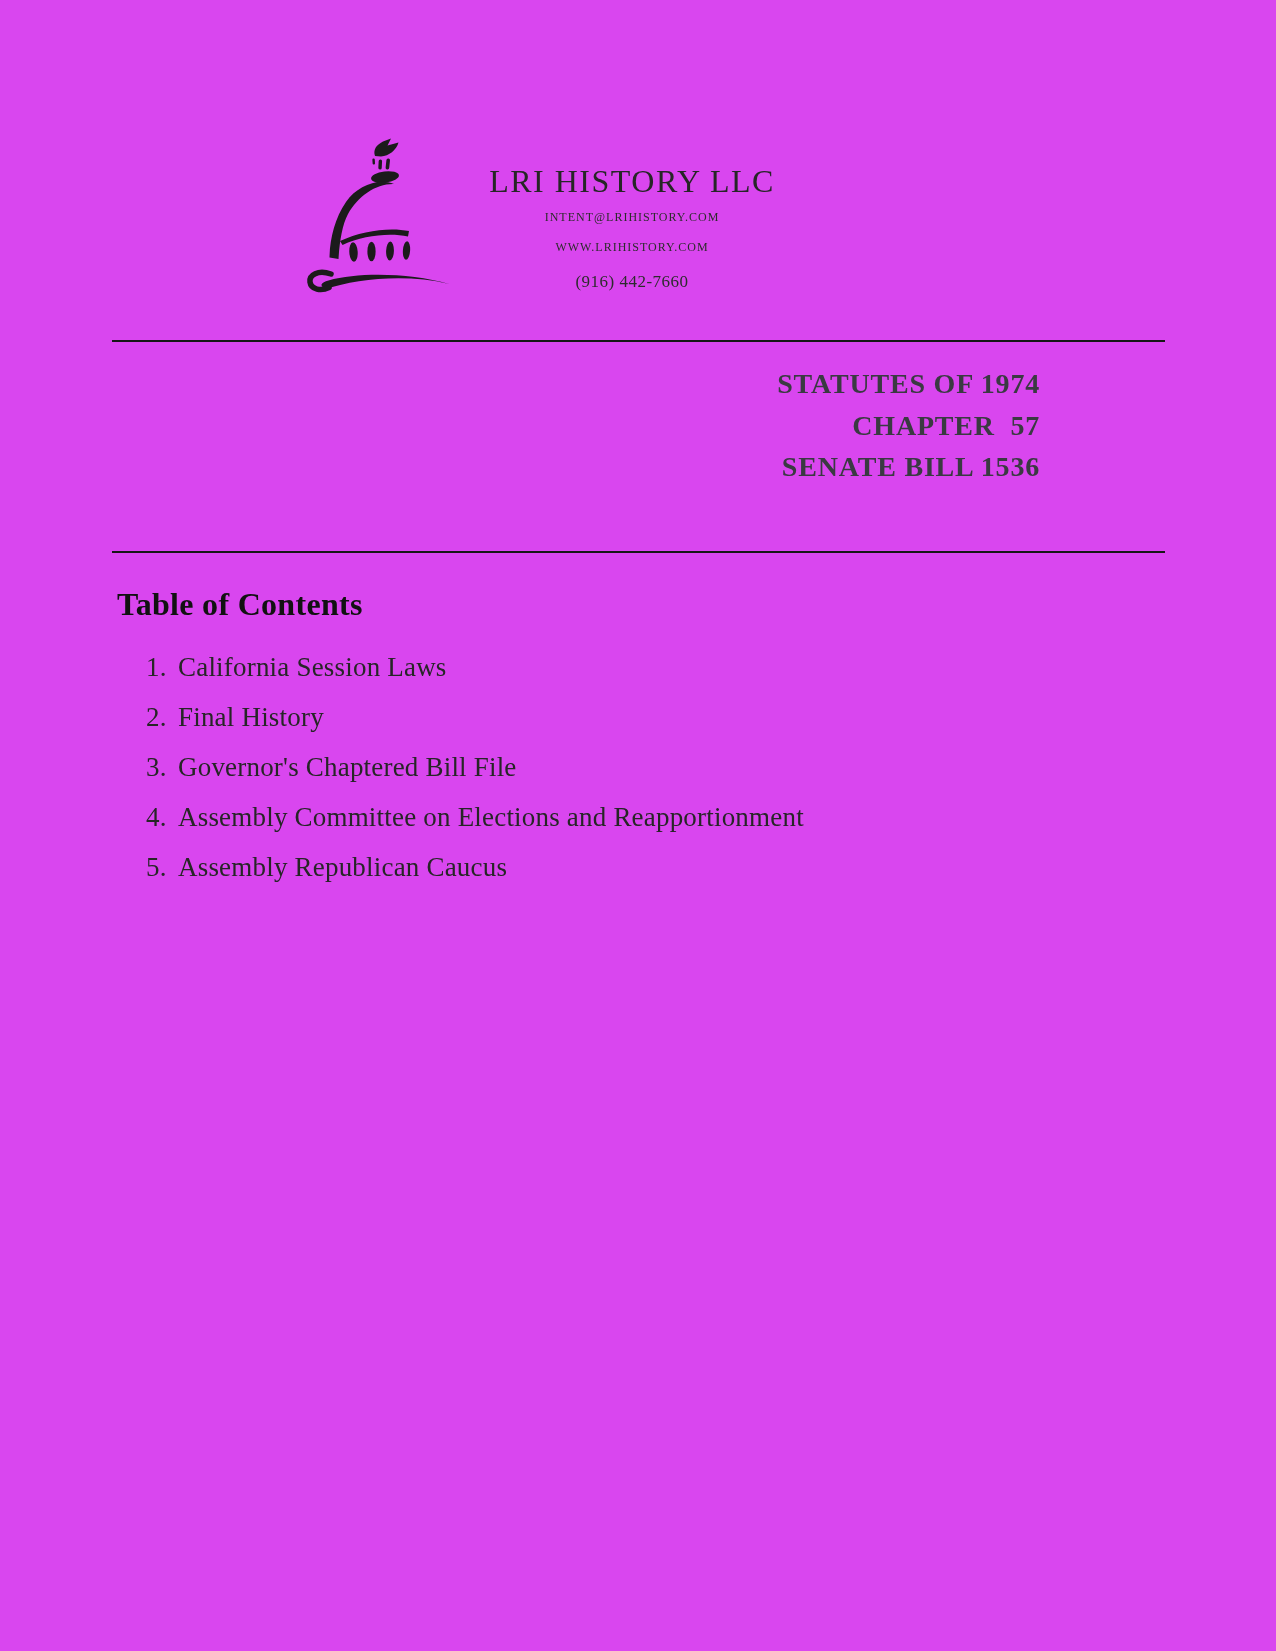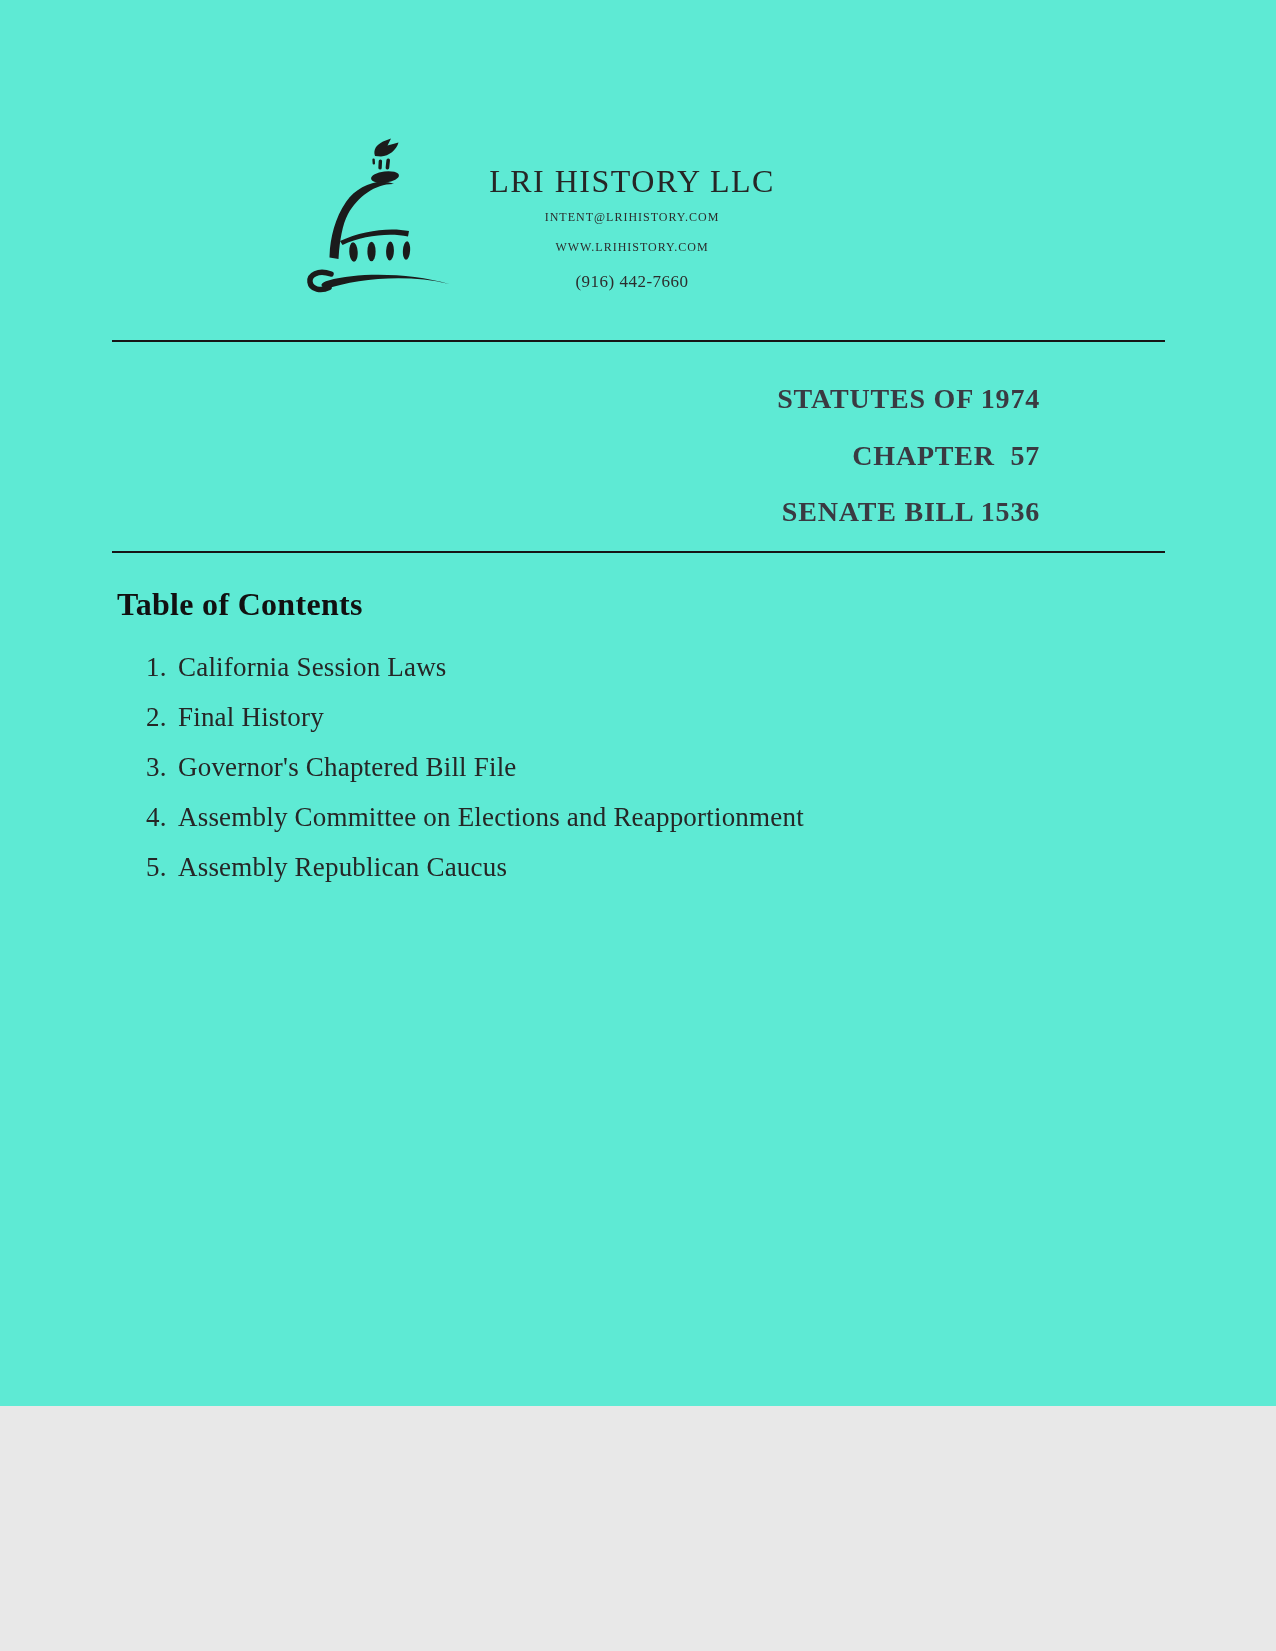--- a/index.html
+++ b/index.html
@@ -3,23 +3,23 @@
 <meta charset="utf-8">
 <style>
   html, body {
     margin: 0;
     padding: 0;
     background: #e8e8e8;
   }
   .page {
     position: relative;
     width: 1276px;
-    height: 1406px;
+    height: 1651px;
     margin: 0 auto;
-    background: #5eead4;
+    background: #d946ef;
     font-family: "Liberation Serif", serif;
     color: #1c1c1c;
     overflow: hidden;
   }
 
   
   .logo-svg {
     position: absolute;
     left: 296px;
     top: 124px;
@@ -68,21 +68,21 @@
     position: absolute;
     top: 363px;
     right: 236px;
     text-align: right;
     font-weight: bold;
     font-size: 28px;
     line-height: 41.5px;
     letter-spacing: 0.8px;
     color: #3a3a42;
   }
-  .ref-block div { white-space: pre; margin-top: 15px; }
+  .ref-block div { white-space: pre; }
 
   
   .toc-title {
     position: absolute;
     left: 117px;
     top: 586px;
     margin: 0;
     font-size: 32px;
     font-weight: bold;
     letter-spacing: 0.3px;

